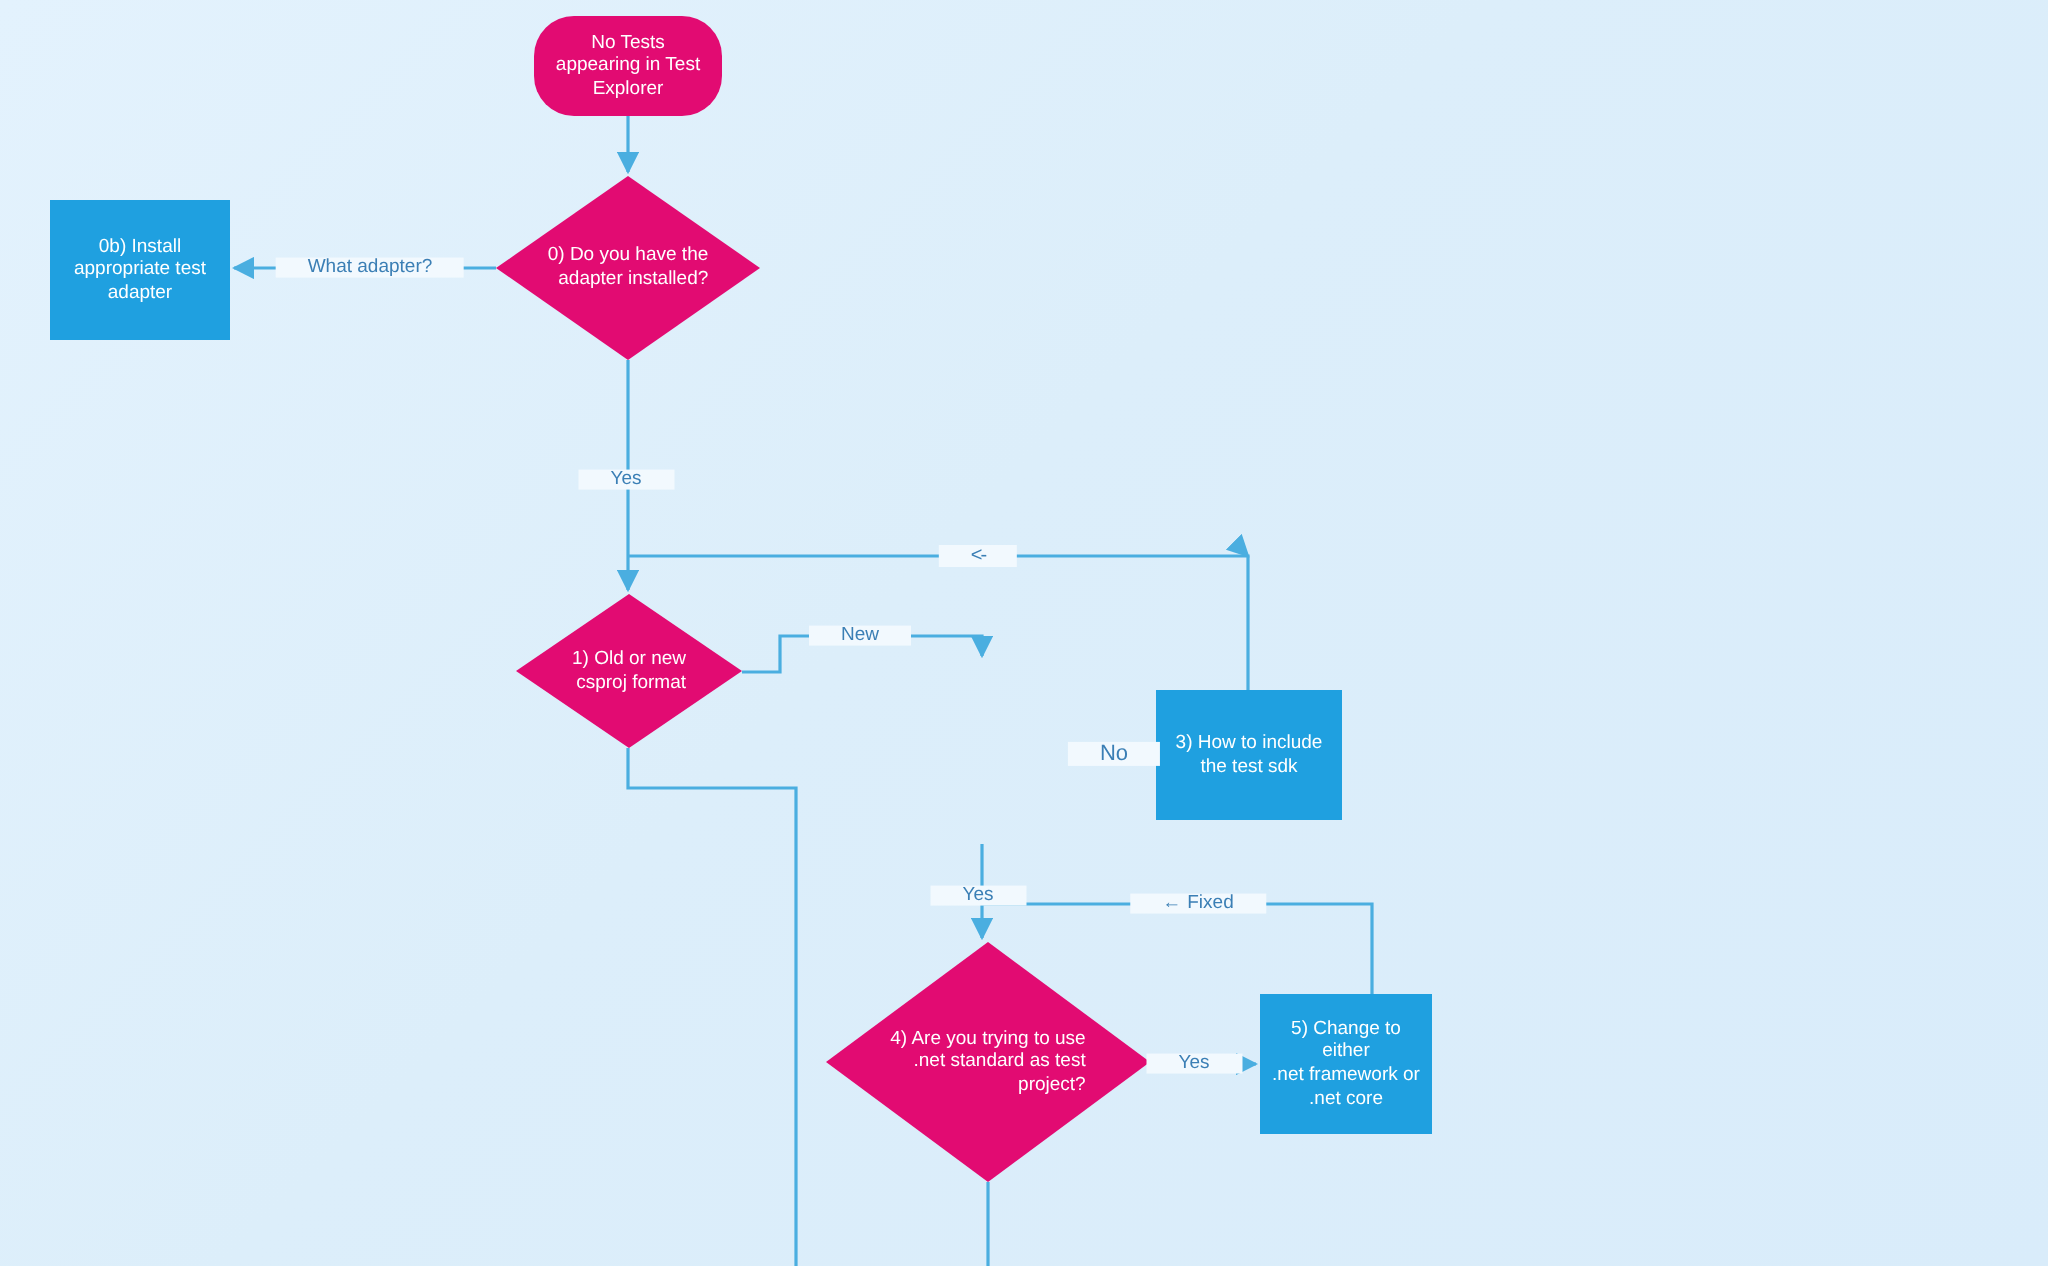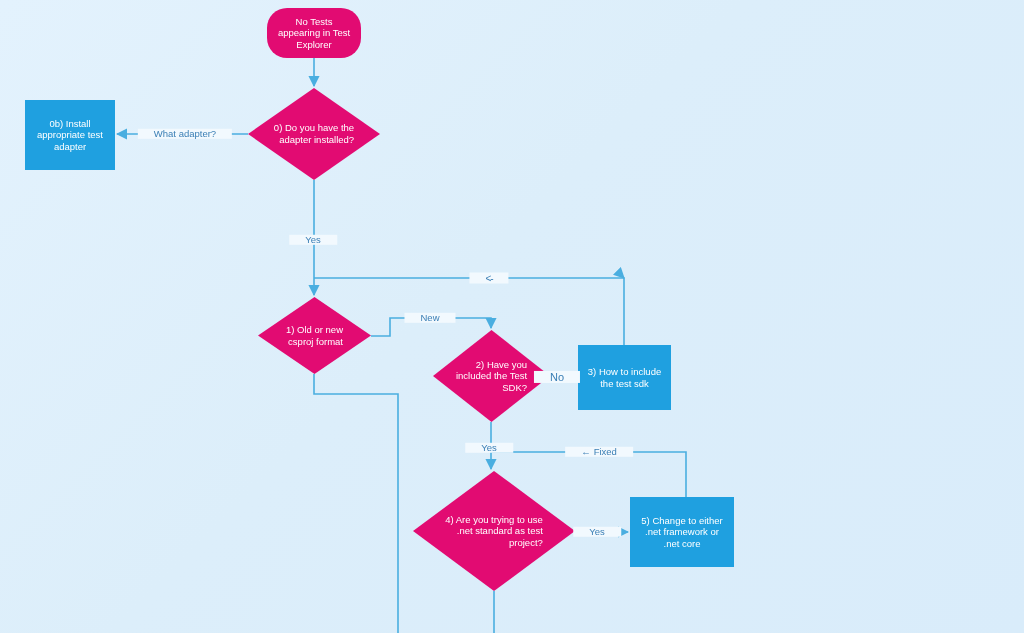--- a/index.html
+++ b/index.html
@@ -140,44 +140,36 @@
   </div>
 
   <div class="node diamond" style="left:258px; top:297px; width:113px; height:77px; font-size:9.5px;">
     <svg class="dshape" viewBox="0 0 113 77" preserveAspectRatio="none">
       <polygon points="56.5,0 113,38.5 56.5,77 0,38.5" fill="#e20b72"></polygon>
     </svg>
     <span class="node-text">1) Old or new
 csproj format</span>
   </div>
 
-  <div class="node diamond" style="left:433px; top:330px; width:117px; height:92px; font-size:9.5px;">
-    <svg class="dshape" viewBox="0 0 117 92" preserveAspectRatio="none">
-      <polygon points="58.5,0 117,46 58.5,92 0,46" fill="#e20b72"></polygon>
-    </svg>
-    <span class="node-text">2) Have you
-included the Test
-SDK?</span>
-  </div>
 
   <div class="node rect" style="left:578px; top:345px; width:93px; height:65px; font-size:9.5px;">
     <span class="node-text">3) How to include
 the test sdk</span>
   </div>
 
   <div class="node diamond" style="left:413px; top:471px; width:162px; height:120px; font-size:9.5px;">
     <svg class="dshape" viewBox="0 0 162 120" preserveAspectRatio="none">
       <polygon points="81,0 162,60 81,120 0,60" fill="#e20b72"></polygon>
     </svg>
     <span class="node-text">4) Are you trying to use
 .net standard as test
 project?</span>
   </div>
 
-  <div class="node rect" style="left:630px; top:497px; width:104px; height:70px; font-size:9.5px;">
+  <div class="node rect" style="left:630px; top:497px; width:86px; height:70px; font-size:9.5px;">
     <span class="node-text">5) Change to either
 .net framework or
 .net core</span>
   </div>
 
   <span class="edge-label" style="left:185px; top:134px; font-size:9.5px;">What adapter?</span>
 
   <span class="edge-label" style="left:313px; top:240px; font-size:9.5px;">Yes</span>
 
   <span class="edge-label arrow-only" style="left:489px; top:278px; font-size:10px;">&lt;-</span>

